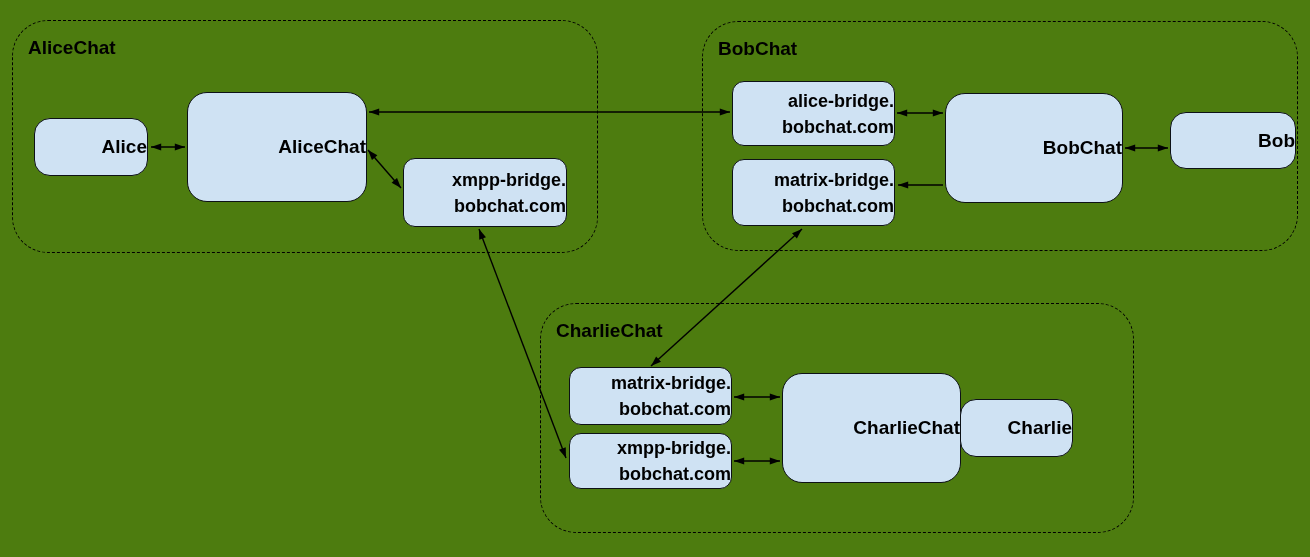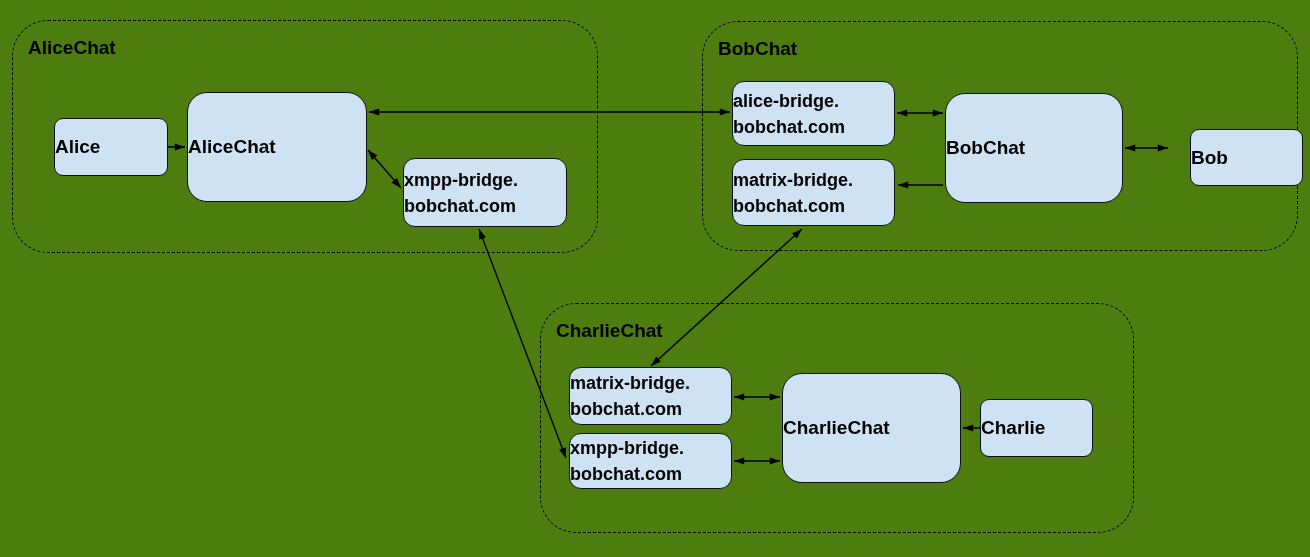--- a/index.html
+++ b/index.html
@@ -42,27 +42,27 @@
     color: #000000;
     white-space: nowrap;
   }
   .node {
     position: absolute;
     background: #cfe2f3;
     border: 1.4px solid #0d1116;
     box-sizing: border-box;
     display: flex;
     flex-direction: column;
-    align-items: flex-start;
+    align-items: flex-end;
     justify-content: center;
     text-align: center;
     color: #000000;
     font-weight: bold;
   }
-  .node.small { border-radius: 9px;  font-size: 19px; margin-left: 20px; }
+  .node.small { border-radius: 16px;  font-size: 19px; }
   .node.big   { border-radius: 20px; font-size: 19px; }
   .node.bridge{ border-radius: 12px; font-size: 18px; line-height: 26px; }
   .node span { display: block; }
 </style>
 </head>
 <body>
 
 <div id="canvas">
 
   <svg id="edge-layer">
@@ -116,21 +116,21 @@
 
   <div class="node bridge" style="left:732px; top:159px; width:163px; height:67px;">
     <span>matrix-bridge.</span>
     <span>bobchat.com</span>
   </div>
 
   <div class="node big" style="left:945px; top:93px; width:178px; height:110px;">
     <span>BobChat</span>
   </div>
 
-  <div class="node small" style="left:1170px; top:129px; width:113px; height:57px;">
+  <div class="node small" style="left:1170px; top:112px; width:126px; height:57px;">
     <span>Bob</span>
   </div>
 
   <div class="node bridge" style="left:569px; top:367px; width:163px; height:58px;">
     <span>matrix-bridge.</span>
     <span>bobchat.com</span>
   </div>
 
   <div class="node bridge" style="left:569px; top:433px; width:163px; height:56px;">
     <span>xmpp-bridge.</span>

